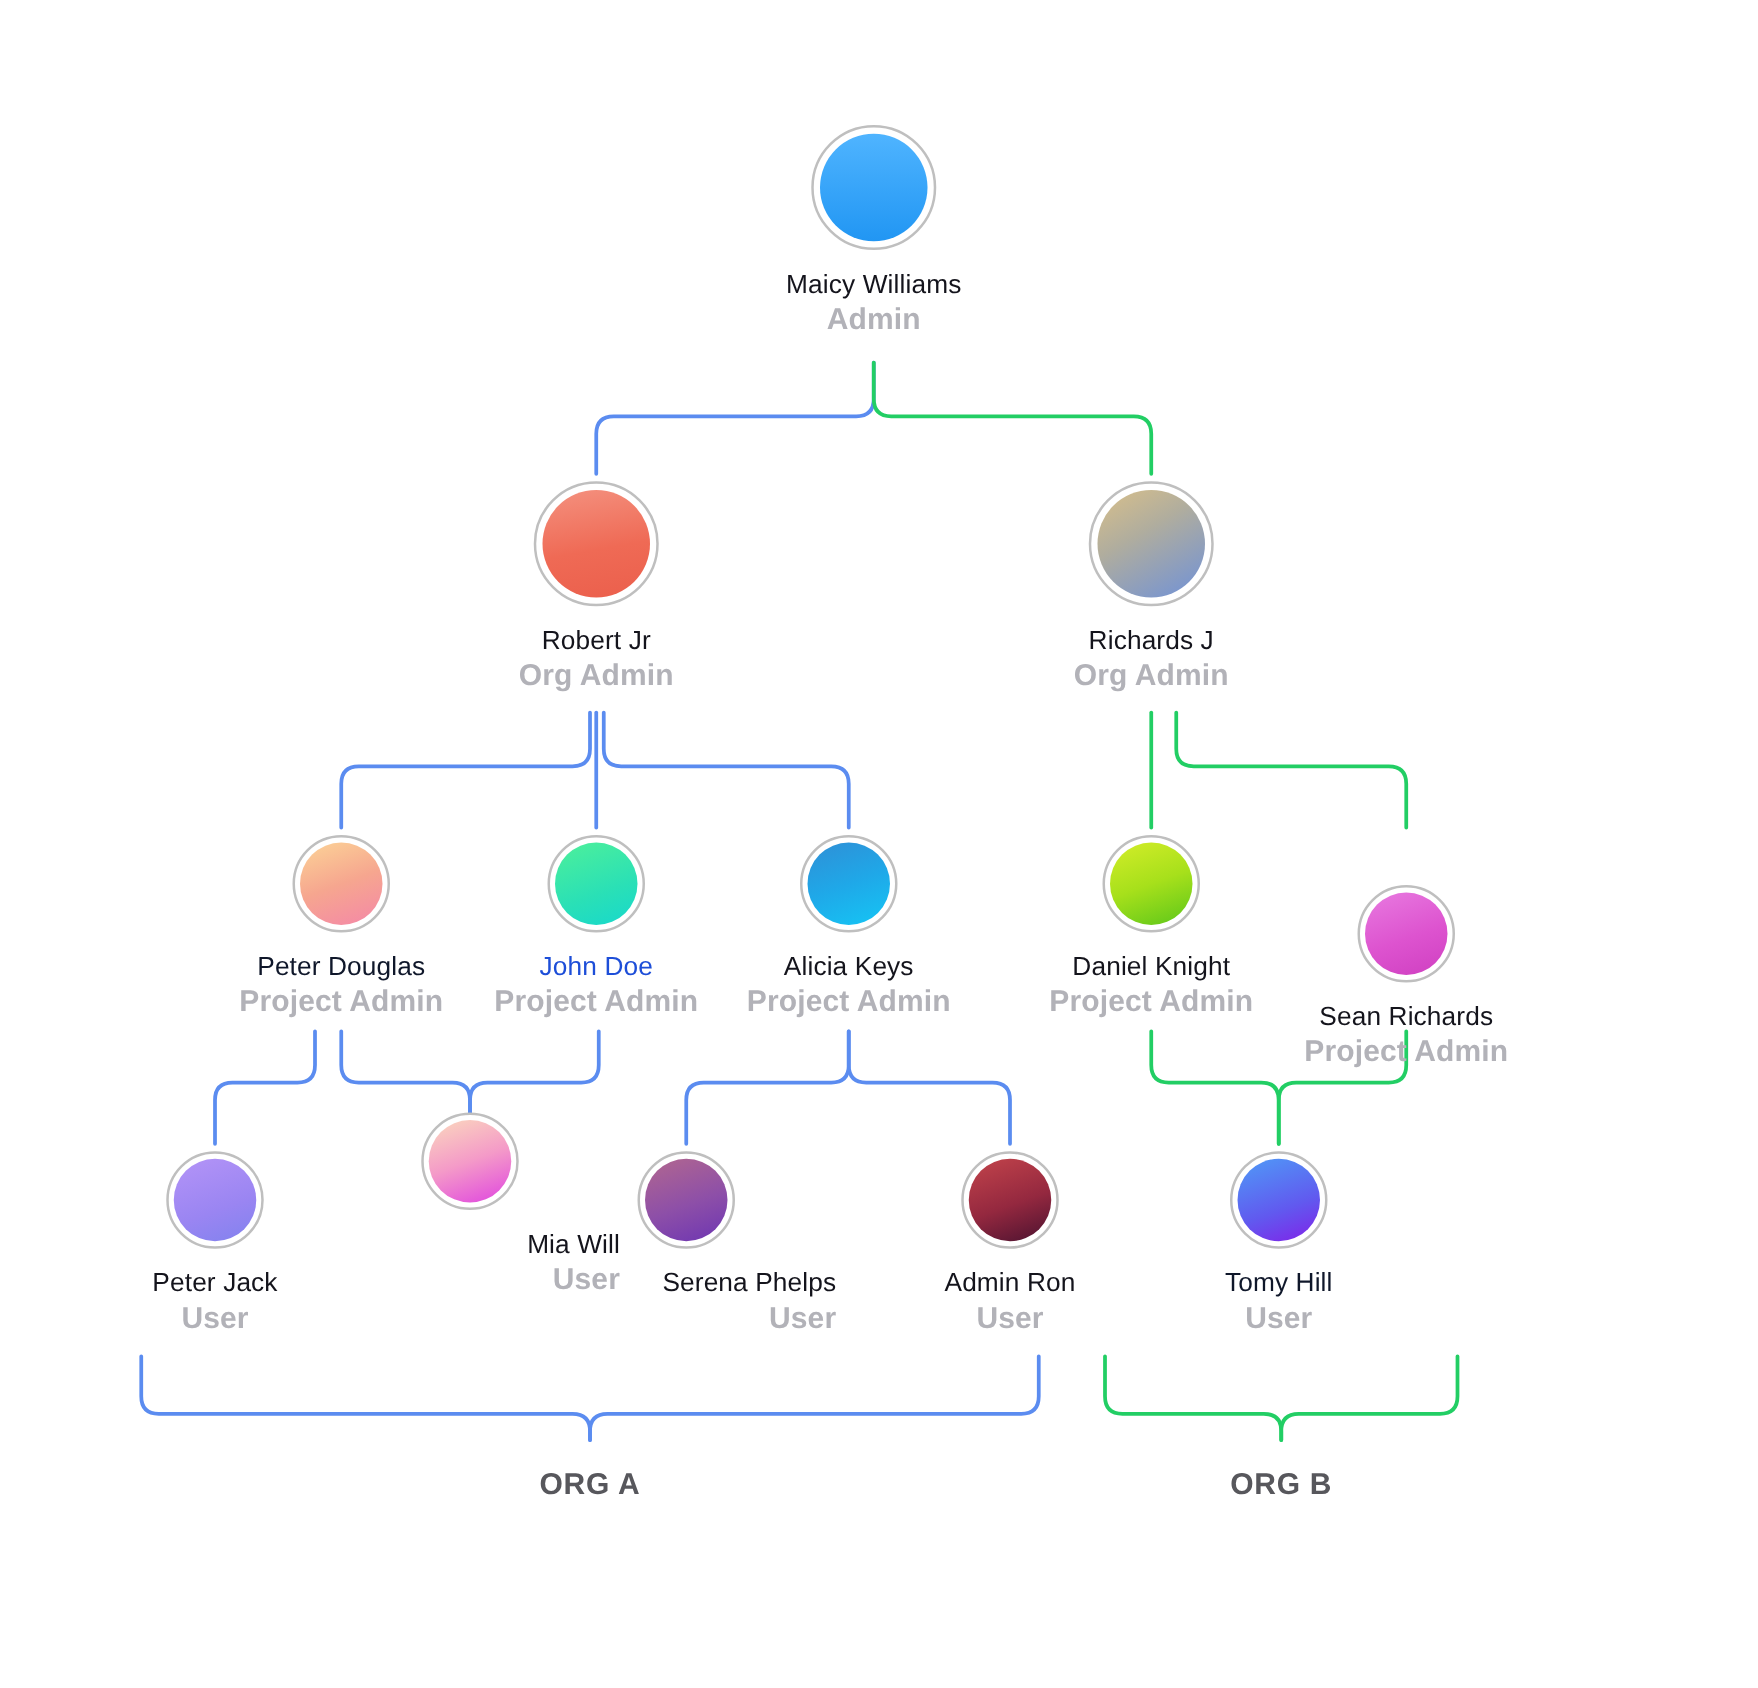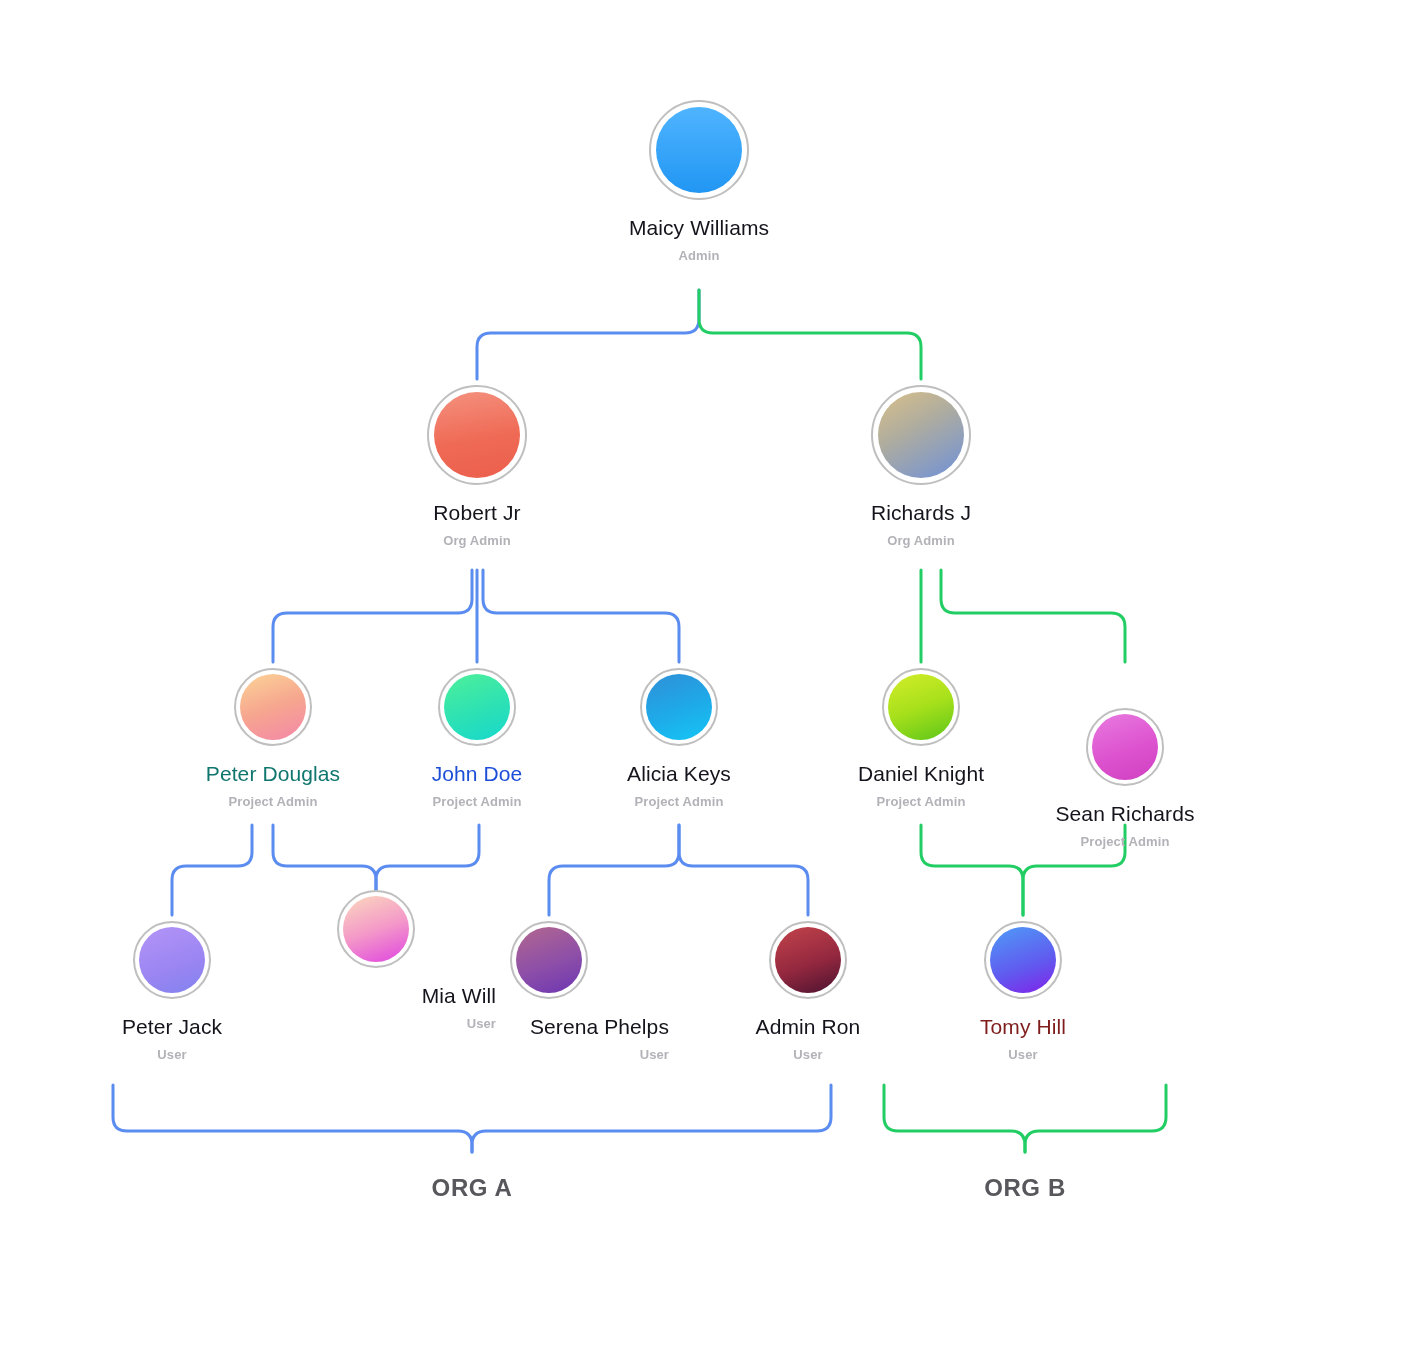--- a/index.html
+++ b/index.html
@@ -62,21 +62,21 @@
     margin-top: 14px;
     font-size: 21px;
     line-height: 27px;
     color: #14141c;
     font-weight: 400;
     letter-spacing: 0.1px;
     white-space: nowrap;
   }
   .node-role {
     margin-top: 2px;
-    font-size: 13px;
+    font-size: 24px;
     line-height: 25px;
     color: #b2b2b8;
     font-weight: 700;
     letter-spacing: 0.1px;
     white-space: nowrap;
   }
   .org-label {
     position: absolute;
     width: 300px;
     margin-left: -150px;
@@ -133,21 +133,21 @@
         <div class="avatar-ring" style="border-color: rgb(191, 191, 191);">
           <div class="avatar-disc" style="background: linear-gradient(150deg, rgb(217, 192, 138) 0%, rgb(176, 173, 158) 40%, rgb(111, 145, 216) 100%);"></div>
         </div>
         <div class="node-name" style="color: rgb(20, 20, 28);">Richards J</div>
         <div class="node-role" style="color: rgb(178, 178, 184);">Org Admin</div>
       </div>
       <div class="node" style="left: 273px; top: 668px;">
         <div class="avatar-ring sm" style="border-color: rgb(191, 191, 191);">
           <div class="avatar-disc" style="background: linear-gradient(160deg, rgb(252, 212, 151) 0%, rgb(246, 166, 143) 50%, rgb(244, 135, 168) 100%);"></div>
         </div>
-        <div class="node-name" style="color: #0f766e;">Peter Douglas</div>
+        <div class="node-name" style="color: #0f172a;">Peter Douglas</div>
         <div class="node-role" style="color: rgb(178, 178, 184);">Project Admin</div>
       </div>
       <div class="node" style="left: 477px; top: 668px;">
         <div class="avatar-ring sm" style="border-color: rgb(191, 191, 191);">
           <div class="avatar-disc" style="background: linear-gradient(160deg, rgb(78, 240, 154) 0%, rgb(42, 224, 182) 60%, rgb(23, 216, 205) 100%);"></div>
         </div>
         <div class="node-name" style="color: #1d4ed8;">John Doe</div>
         <div class="node-role" style="color: rgb(178, 178, 184);">Project Admin</div>
       </div>
       <div class="node" style="left: 679px; top: 668px;">
@@ -196,21 +196,21 @@
         <div class="avatar-ring sm" style="border-color: rgb(191, 191, 191);">
           <div class="avatar-disc" style="background: linear-gradient(160deg, rgb(195, 68, 75) 0%, rgb(148, 40, 63) 55%, rgb(75, 18, 48) 100%);"></div>
         </div>
         <div class="node-name" style="color: rgb(20, 20, 28);">Admin Ron</div>
         <div class="node-role" style="color: rgb(178, 178, 184);">User</div>
       </div>
       <div class="node" style="left: 1023px; top: 921px;">
         <div class="avatar-ring sm" style="border-color: rgb(191, 191, 191);">
           <div class="avatar-disc" style="background: linear-gradient(160deg, rgb(79, 155, 247) 0%, rgb(97, 89, 239) 60%, rgb(129, 33, 232) 100%);"></div>
         </div>
-        <div class="node-name" style="color: #7f1d1d;">Tomy Hill</div>
+        <div class="node-name" style="color: #0f172a;">Tomy Hill</div>
         <div class="node-role" style="color: rgb(178, 178, 184);">User</div>
       </div>
     </div>
   <div id="label-layer">
       <div class="org-label" style="left: 472px; top: 1174px; color: rgb(87, 87, 92);">ORG A</div>
       <div class="org-label" style="left: 1025px; top: 1174px; color: rgb(87, 87, 92);">ORG B</div>
     </div>
 
 </div>
 

